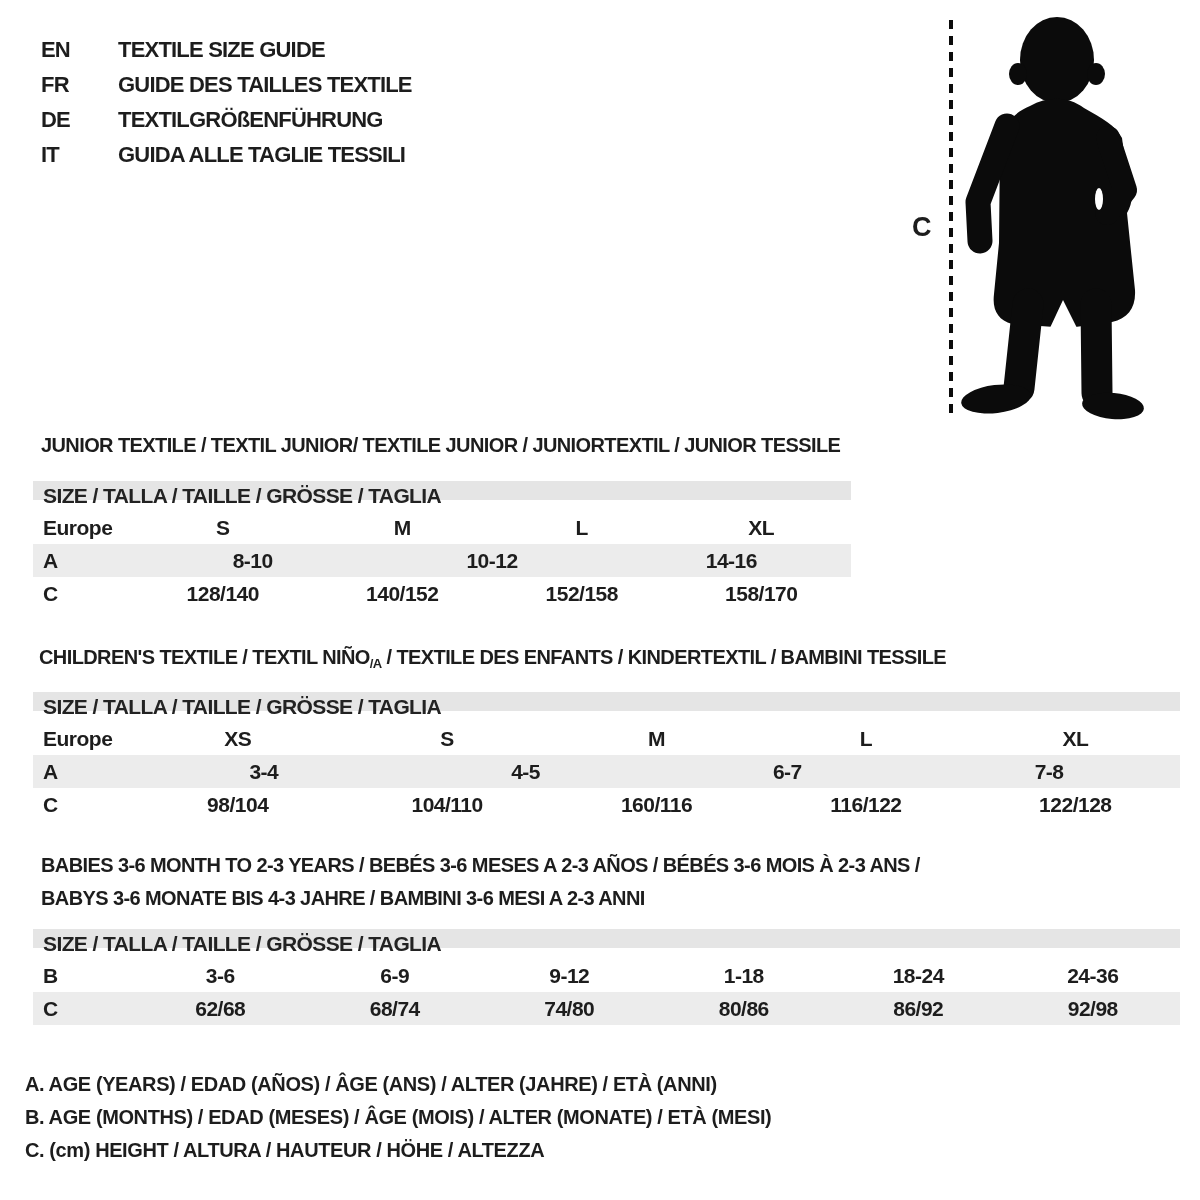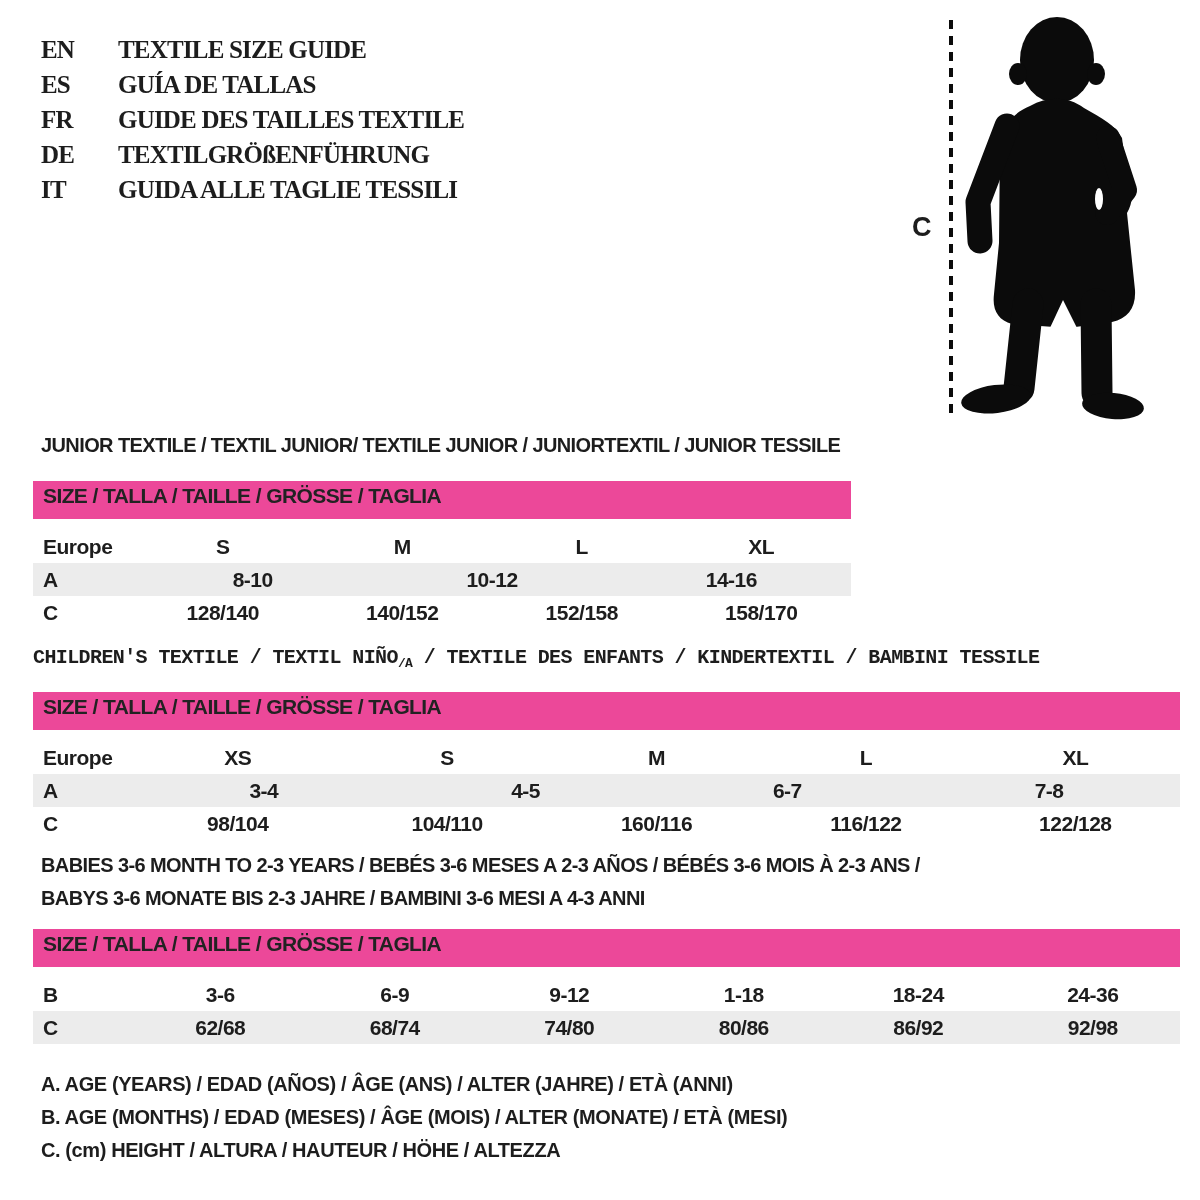--- a/index.html
+++ b/index.html
@@ -11,73 +11,69 @@
     position: relative;
     overflow: hidden;
     -webkit-font-smoothing: antialiased;
   }
   .abs { position: absolute; }
 
   
   .lang-block { left: 41px; top: 32px; }
   .lang-row { display: flex; height: 35px; align-items: center; }
   .lang-code, .lang-title {
-    font-weight: bold; font-size: 25px; letter-spacing: -0.8px; white-space: nowrap; font-family: Liberation Serif, serif;
+    font-weight: bold; font-size: 22px; letter-spacing: -0.8px; white-space: nowrap;
   }
   .lang-code { width: 77px; flex: 0 0 77px; }
 
   
   .figure-svg { left: 900px; top: 8px; width: 270px; height: 420px; }
   .figure-c-label {
     left: 912px; top: 212px;
     font-weight: bold; font-size: 27px; letter-spacing: -0.5px;
   }
 
   
   .sec-title {
     font-weight: bold; font-size: 20px; letter-spacing: -0.6px; white-space: nowrap;
   }
   .sec-title .subsc { font-size: 13px; vertical-align: -4px; }
   .babies-title { line-height: 33px; }
 
   .tbl { position: absolute; }
   .tbl-head {
-    background: #ec4899; height: 38px; line-height: 29px;
+    background: #e5e5e5; height: 19px; line-height: 29px;
     padding-left: 10px; font-size: 21px; font-weight: bold; letter-spacing: -0.6px;
     color: #222;
   }
   .tbl-body { margin-top: 11px; }
   .row { display: flex; height: 33px; line-height: 33px; font-size: 21px; font-weight: bold; letter-spacing: -0.5px; }
   .row.shade { background: #ececec; }
   .lbl { width: 100px; flex: 0 0 100px; padding-left: 10px; box-sizing: border-box; }
   .cell { flex: 1 1 0; text-align: center; }
 
   .tbl-junior   { left: 33px; top: 481px; width: 818px; }
   .tbl-children { left: 33px; top: 692px; width: 1147px; }
   .tbl-babies   { left: 33px; top: 929px; width: 1147px; }
 
   .junior-title   { left: 41px; top: 434px; }
-  .children-title { left: 33px; top: 646px; font-family: Liberation Mono, monospace; }
+  .children-title { left: 39px; top: 646px; }
   .babies-title   { left: 41px; top: 849px; }
 
   
-  .footnotes { left: 41px; top: 1068px; }
+  .footnotes { left: 25px; top: 1068px; }
   .footnote { font-weight: bold; font-size: 20px; letter-spacing: -0.4px; line-height: 33px; white-space: nowrap; }
 </style>
 </head>
 <body>
 
 <div class="abs lang-block">
   <div class="lang-row">
     <span class="lang-code">EN</span>
     <span class="lang-title">TEXTILE SIZE GUIDE</span>
-  </div>
-  <div class="lang-row">
-    <span class="lang-code">ES</span>
-    <span class="lang-title">GUÍA DE TALLAS</span>
   </div>
   <div class="lang-row">
     <span class="lang-code">FR</span>
     <span class="lang-title">GUIDE DES TAILLES TEXTILE</span>
   </div>
   <div class="lang-row">
     <span class="lang-code">DE</span>
     <span class="lang-title">TEXTILGRÖßENFÜHRUNG</span>
   </div>
   <div class="lang-row">
@@ -180,21 +176,21 @@
       <span class="cell">104/110</span>
       <span class="cell">160/116</span>
       <span class="cell">116/122</span>
       <span class="cell">122/128</span>
     </div>
   </div>
 </div>
 
 <div class="abs sec-title babies-title">
   <div>BABIES 3-6 MONTH TO 2-3 YEARS / BEBÉS 3-6 MESES A 2-3 AÑOS / BÉBÉS 3-6 MOIS À 2-3 ANS /</div>
-  <div>BABYS 3-6 MONATE BIS 2-3 JAHRE / BAMBINI 3-6 MESI A 4-3 ANNI</div>
+  <div>BABYS 3-6 MONATE BIS 4-3 JAHRE / BAMBINI 3-6 MESI A 2-3 ANNI</div>
 </div>
 <div class="tbl tbl-babies">
   <div class="tbl-head">SIZE / TALLA / TAILLE / GRÖSSE / TAGLIA</div>
   <div class="tbl-body">
     <div class="row">
       <span class="lbl">B</span>
       <span class="cell">3-6</span>
       <span class="cell">6-9</span>
       <span class="cell">9-12</span>
       <span class="cell">1-18</span>

